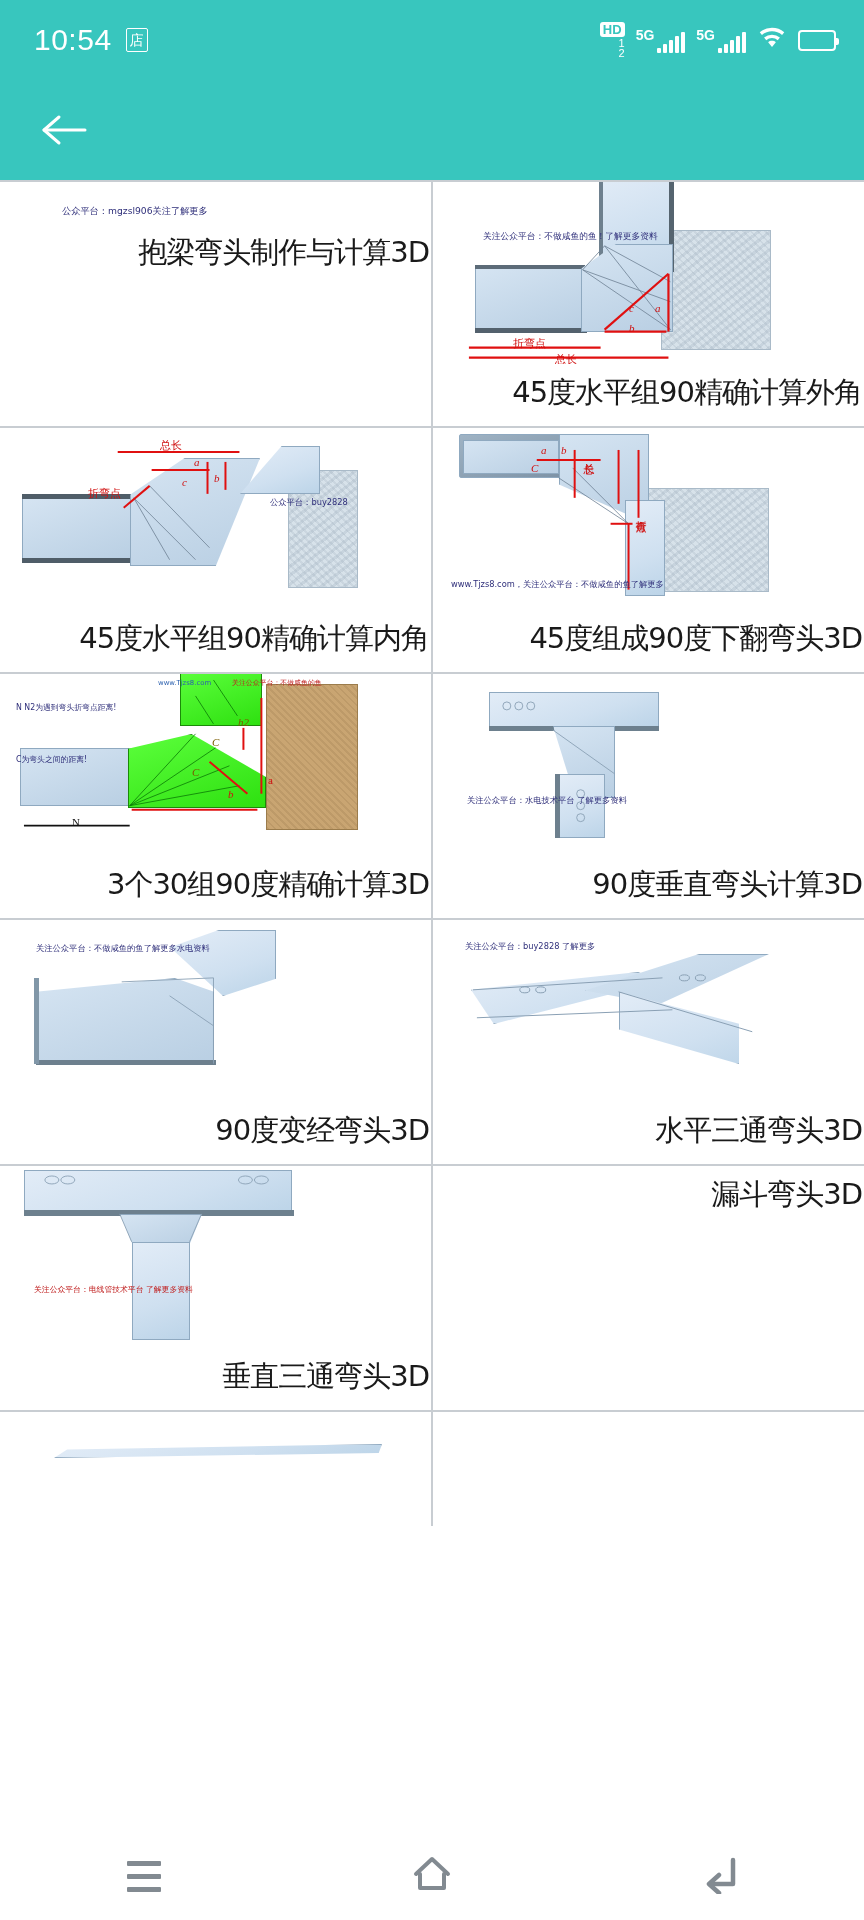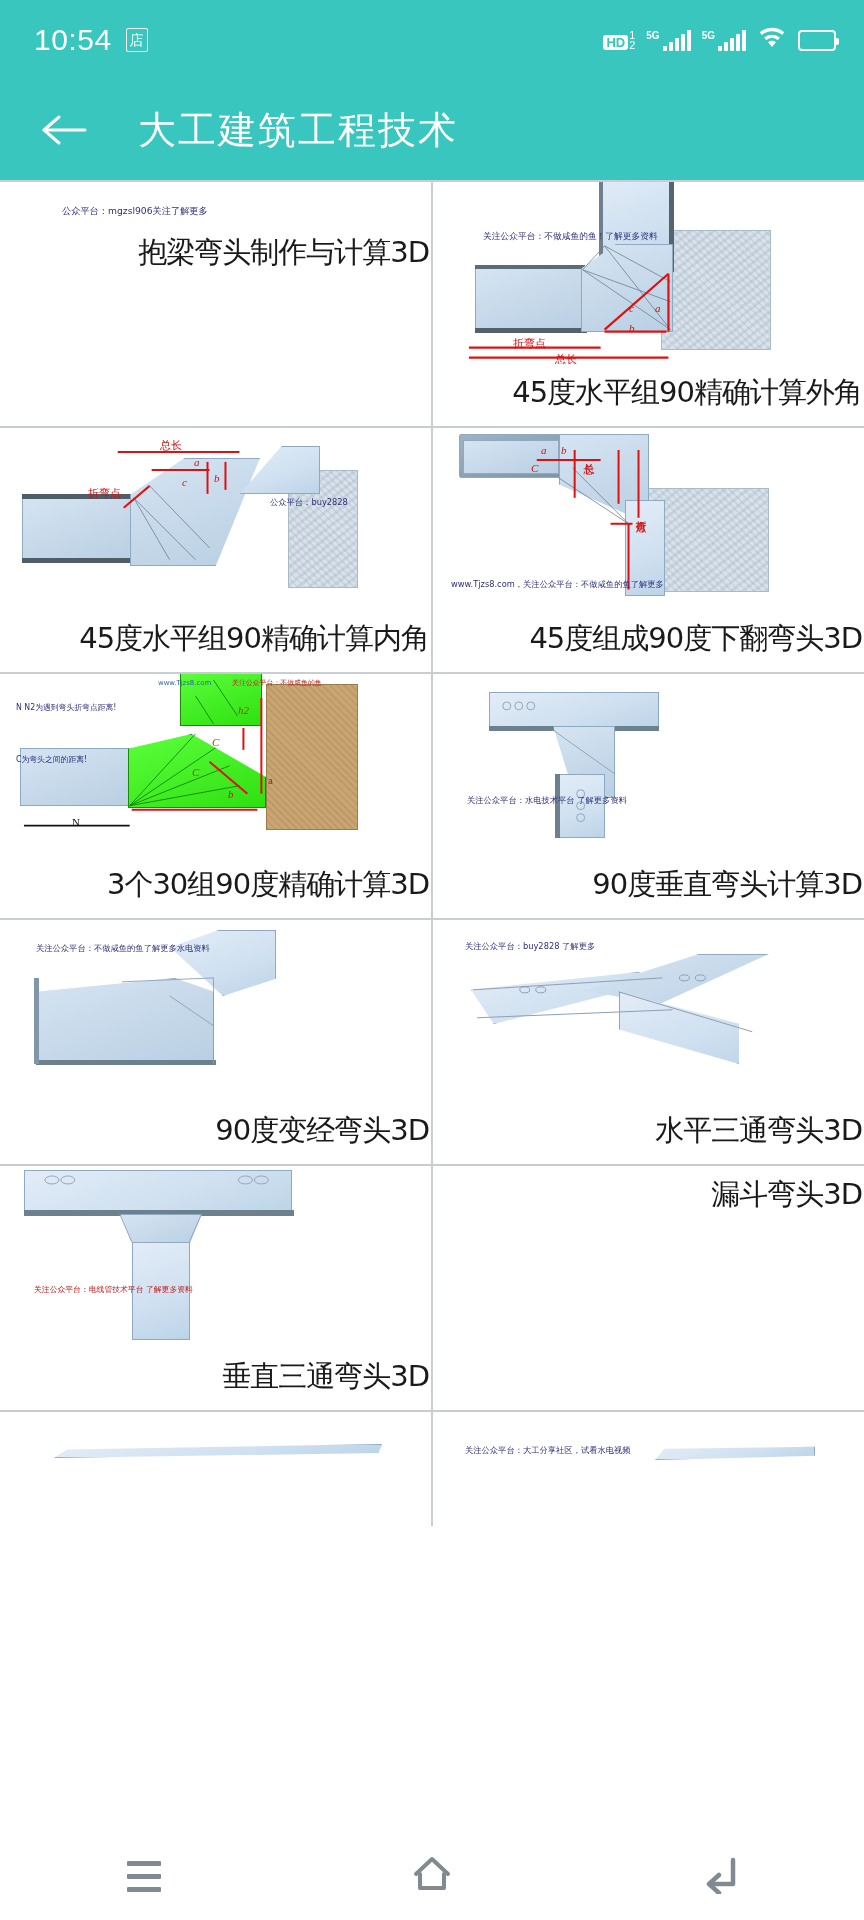--- a/index.html
+++ b/index.html
@@ -24,30 +24,30 @@
   .clock { font-size: 30px; font-weight: 400; letter-spacing: .5px; }
   .store-badge {
     width: 22px; height: 24px;
     border: 1.6px solid #ffffff;
     border-radius: 2px;
     font-size: 14px; line-height: 22px; text-align: center;
     font-family: "DejaVu Sans", sans-serif;
   }
   .status-right { display: flex; align-items: center; gap: 11px; }
 
-  .hd-icon { display: flex; align-items: flex-end; gap: 1px; }
+  .hd-icon { display: flex; align-items: flex-end; gap: 1px; flex-direction: column; }
   .hd-box {
     background: #fff; color: #38c6be;
     font-size: 13px; font-weight: bold;
     padding: 1px 3px; border-radius: 3px; line-height: 13px;
   }
   .hd-nums { display: flex; flex-direction: column; font-size: 11px; line-height: 10px; }
 
   .sig { display: flex; align-items: flex-end; gap: 3px; }
-  .sig-label { font-size: 10px; font-weight: bold; margin-bottom: 10px; }
+  .sig-label { font-size: 14px; font-weight: bold; margin-bottom: 10px; }
   .bars { display: flex; align-items: flex-end; gap: 2px; }
   .bars i { width: 4px; background: #fff; border-radius: 1px; display: block; }
   .bars i:nth-child(1) { height: 5px; }
   .bars i:nth-child(2) { height: 9px; }
   .bars i:nth-child(3) { height: 13px; }
   .bars i:nth-child(4) { height: 17px; }
   .bars i:nth-child(5) { height: 21px; }
 
   .battery {
     width: 38px; height: 21px;
@@ -228,21 +228,20 @@
   </div>
 </div>
 
 <div class="app-bar">
   <div class="back-arrow">
     <svg width="46" height="34" viewBox="0 0 46 34">
       <path d="M18 4 L3 17 L18 30" stroke="#fff" stroke-width="3" fill="none" stroke-linecap="round" stroke-linejoin="round"></path>
       <line x1="3" y1="17" x2="44" y2="17" stroke="#fff" stroke-width="3" stroke-linecap="round"></line>
     </svg>
   </div>
-  <div class="app-title">大工建筑工程技术</div>
 </div>
 
 <div class="content">
   <div class="grid">
 
     <div class="cell row-clip">
       <div class="thumb">
         <div class="art">
 
           <div class="wm dark" style="left:62px;top:22px;">公众平台：mgzsl906关注了解更多</div>
@@ -376,21 +375,21 @@
             <g stroke="#e01010" stroke-width="2" fill="none">
               <line x1="262" y1="24" x2="262" y2="120"></line>
               <line x1="244" y1="54" x2="244" y2="76"></line>
               <line x1="132" y1="136" x2="258" y2="136"></line>
               <line x1="210" y1="88" x2="248" y2="120"></line>
             </g>
             <g stroke="#111" stroke-width="1.6" fill="none">
               <line x1="24" y1="152" x2="130" y2="152"></line>
             </g>
           </svg>
-          <div class="lbl" style="left:238px;top:30px;color:#7a5b00;">h2</div>
+          <div class="lbl" style="left:238px;top:42px;color:#7a5b00;">h2</div>
           <div class="lbl" style="left:212px;top:62px;color:#7a5b00;">C</div>
           <div class="lbl" style="left:192px;top:92px;color:#7a5b00;">C</div>
           <div class="lbl" style="left:228px;top:114px;">b</div>
           <div class="lbl sm" style="left:72px;top:142px;color:#111;">N</div>
           <div class="lbl sm" style="left:268px;top:100px;">a</div>
           <div class="wm dark" style="left:16px;top:28px;font-size:8.5px;">N  N2为遇到弯头折弯点距离!</div>
           <div class="wm dark" style="left:16px;top:80px;font-size:8.5px;">C为弯头之间的距离!</div>
           <div class="wm" style="left:158px;top:4px;font-size:7.5px;color:#2a5fae;">www.Tjzs8.com</div>
           <div class="wm red" style="left:232px;top:4px;font-size:7.5px;">关注公众平台：不做咸鱼的鱼</div>
         </div>
@@ -497,26 +496,20 @@
     <div class="cell row-last">
       <div class="thumb">
         <div class="art">
           <div class="duct" style="left:54px;top:32px;width:328px;height:14px;clip-path:polygon(0% 100%,4% 40%,100% 0%,99% 64%);"></div>
         </div>
       </div>
       <div class="cell-title"></div>
     </div>
 
     <div class="cell row-last">
-      <div class="thumb">
-        <div class="art">
-          <div class="wm dark" style="left:32px;top:32px;font-size:9px;">关注公众平台：大工分享社区，试看水电视频</div>
-          <div class="duct" style="left:222px;top:34px;width:160px;height:14px;clip-path:polygon(0% 100%,6% 20%,100% 6%,100% 70%);"></div>
-        </div>
-      </div>
       <div class="cell-title"></div>
     </div>
 
   </div>
 </div>
 
 <div class="nav-bar">
   <div class="nav-btn">
     <span class="hamburger">
         <span></span>

